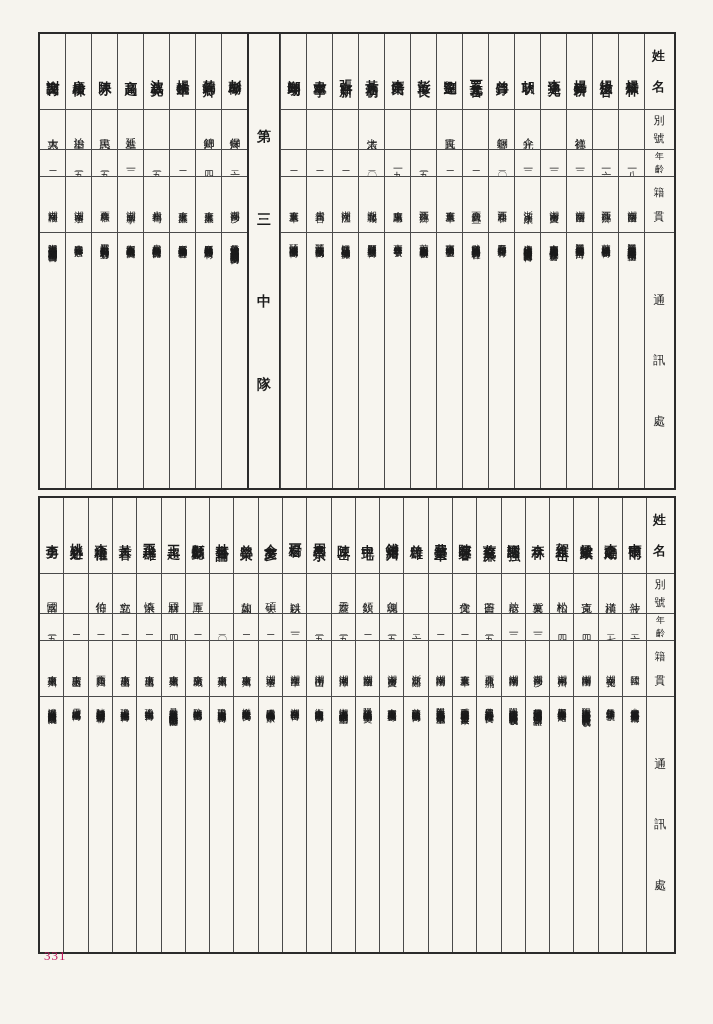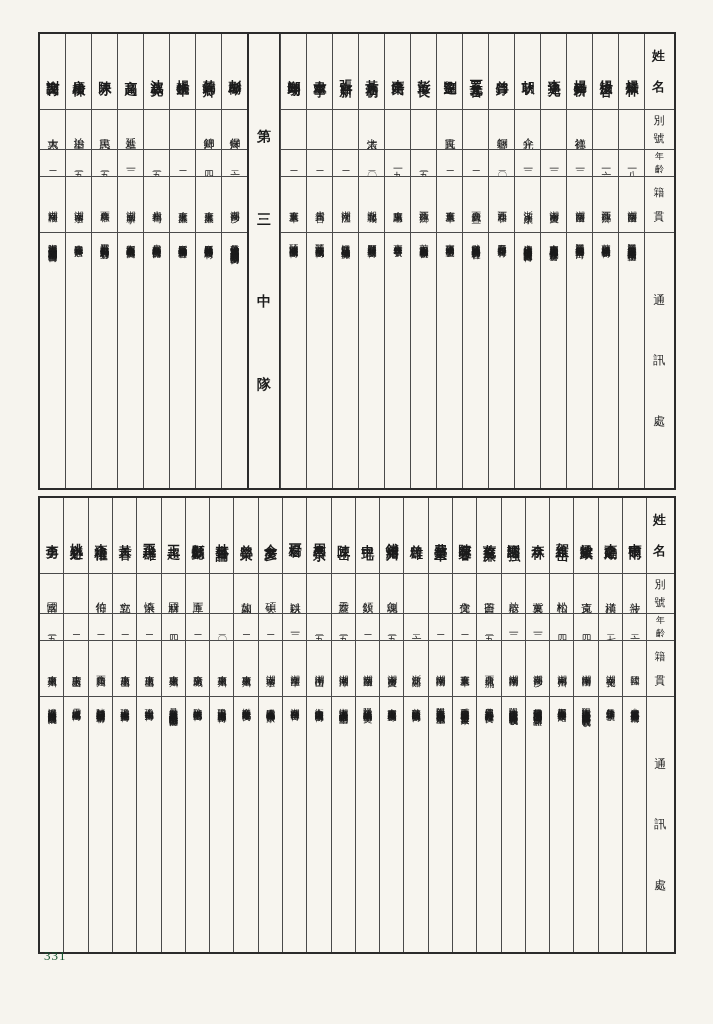--- a/index.html
+++ b/index.html
@@ -53,21 +53,21 @@
   .cell.spread.age    { font-size:9px;  }
   .cell.spread.origin { font-size:11px; }
   .cell.spread.address{ font-size:12px; padding:14px 0; }
   .cell.full {
     flex:1 1 auto; border-bottom:none;
     font-size:14px; font-weight:bold; padding:30px 0;
   }
 
   .page-number {
     position:absolute; left:44px; top:948px;
-    font-size:13px; letter-spacing:1px; color:#14532d;
+    font-size:13px; letter-spacing:1px; color:#be185d;
   }
 </style>
 </head>
 <body>
 
 <div class="page">
   <div class="table" id="top-table">
       <div class="col header">
         <div class="cell spread name">
           <span>姓</span>

